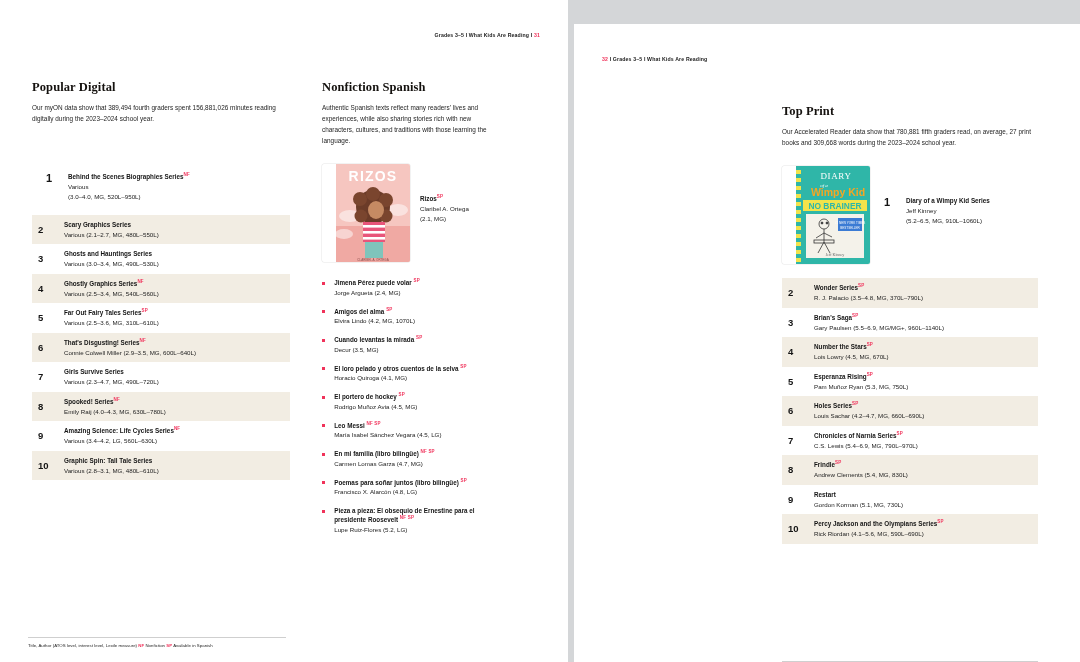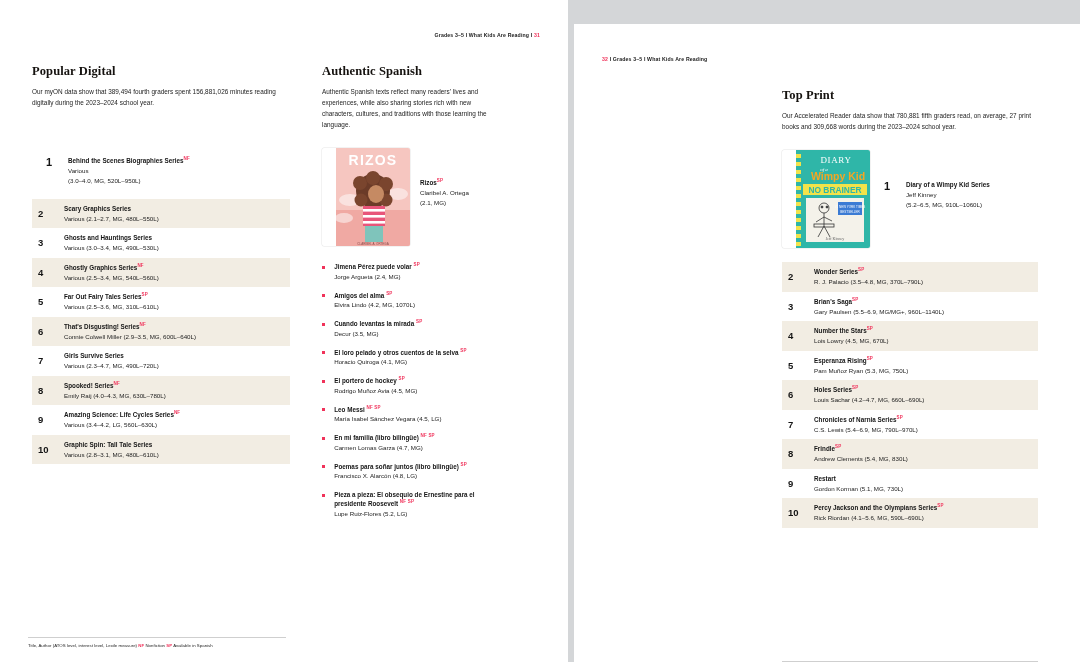--- a/index.html
+++ b/index.html
@@ -20,21 +20,21 @@
   .runhead{
     position:absolute;top:32px;
     font-size:5.2px;font-weight:bold;letter-spacing:.15px;
     color:#1a1a1a;white-space:nowrap;
   }
   .runhead .folio{color:#f0325a;font-weight:bold;}
   .runhead-left{right:28px;}
   .runhead-right{left:28px;}
 
   
-  .col{position:absolute;top:64px;}
+  .col{position:absolute;top:80px;}
   .col-popular{left:32px;width:258px;}
   .col-spanish{left:322px;width:166px;}
 
   h2.sec{
     font-family:"Liberation Serif", serif;
     font-size:12.5px;font-weight:bold;color:#15120f;
     margin:0 0 7px 0;letter-spacing:.1px;
   }
   .blurb{
     font-size:6.4px;line-height:1.72;color:#1d1d1d;margin:0;
@@ -181,21 +181,21 @@
             <div class="rank-num">10</div>
             <div class="rank-body">
               <p class="entry-title"><span>Graphic Spin: Tall Tale Series</span></p>
               <p class="entry-sub">Various (2.8–3.1, MG, 480L–610L)</p>
             </div>
           </div>
         </div>
     </div>
 
     <div class="col col-spanish">
-      <h2 class="sec">Authentic Spanish</h2>
+      <h2 class="sec">Nonfiction Spanish</h2>
       <p class="blurb">Authentic Spanish texts reflect many readers' lives and experiences, while also sharing stories rich with new characters, cultures, and traditions with those learning the language.</p>
 
       <div class="hero">
         <div class="cover">
           <svg width="74" height="98" viewBox="0 0 74 98">
             <rect width="74" height="98" fill="#f6c6c0"></rect>
             <rect y="62" width="74" height="36" fill="#f0a9a3"></rect>
             <g fill="#ffffff" opacity=".5">
               <ellipse cx="14" cy="52" rx="11" ry="6"></ellipse>
                 <ellipse cx="62" cy="46" rx="10" ry="6"></ellipse>

